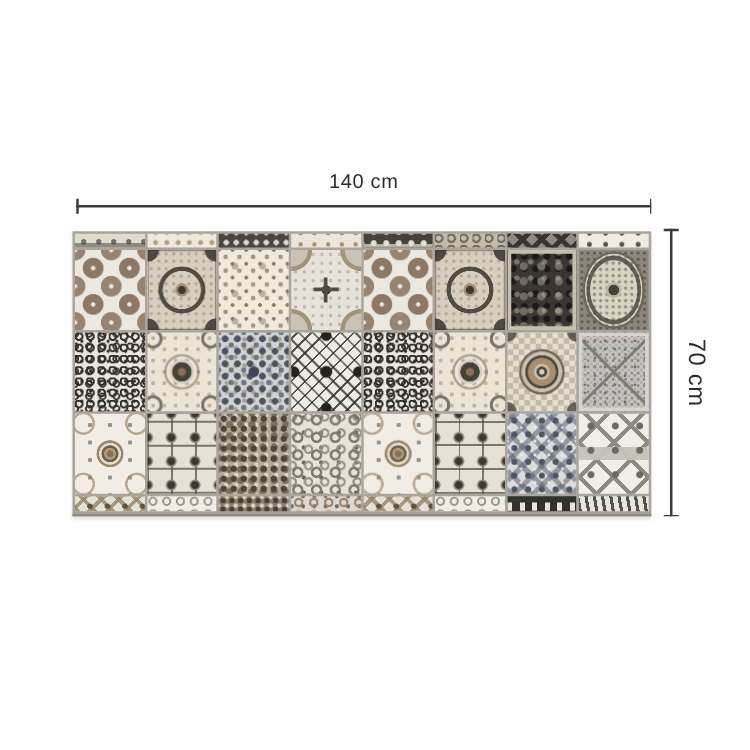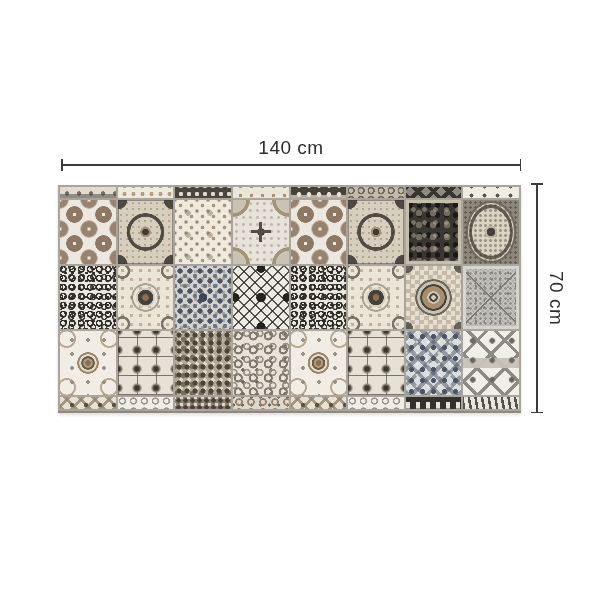--- a/index.html
+++ b/index.html
@@ -6,21 +6,21 @@
   #canvas{position:relative;width:600px;height:600px;background:#ffffff;overflow:hidden;
           font-family:"Liberation Sans",sans-serif;}
 
   
   .dim{position:absolute;}
   #dim-h{left:61px;top:159px;width:460px;height:12px;}
   #dim-h .line{position:absolute;left:0;right:0;top:5px;height:1.5px;background:#3b3b3b;}
   #dim-h .tick{position:absolute;top:0;width:1.5px;height:11.5px;background:#3b3b3b;}
   #dim-h .tick.t1{left:0;} #dim-h .tick.t2{right:0;}
   #dim-label-h{position:absolute;left:61px;top:137px;width:460px;text-align:center;
-               font-size:19px;letter-spacing:.5px;color:#2c2c2c;}
+               font-size:16px;letter-spacing:.5px;color:#2c2c2c;}
   #dim-v{left:531px;top:183px;width:12px;height:230px;}
   #dim-v .line{position:absolute;top:0;bottom:0;left:5px;width:1.5px;background:#3b3b3b;}
   #dim-v .tick{position:absolute;left:0;height:1.5px;width:11.5px;background:#3b3b3b;}
   #dim-v .tick.t1{top:0;} #dim-v .tick.t2{bottom:0;}
   #dim-label-v{position:absolute;left:544px;top:183px;height:230px;width:24px;
                writing-mode:vertical-rl;display:flex;align-items:center;justify-content:center;
                font-size:19px;letter-spacing:.5px;color:#2c2c2c;}
 
   
   #mat-grid{position:absolute;left:58px;top:185px;width:463px;height:228px;box-sizing:border-box;

